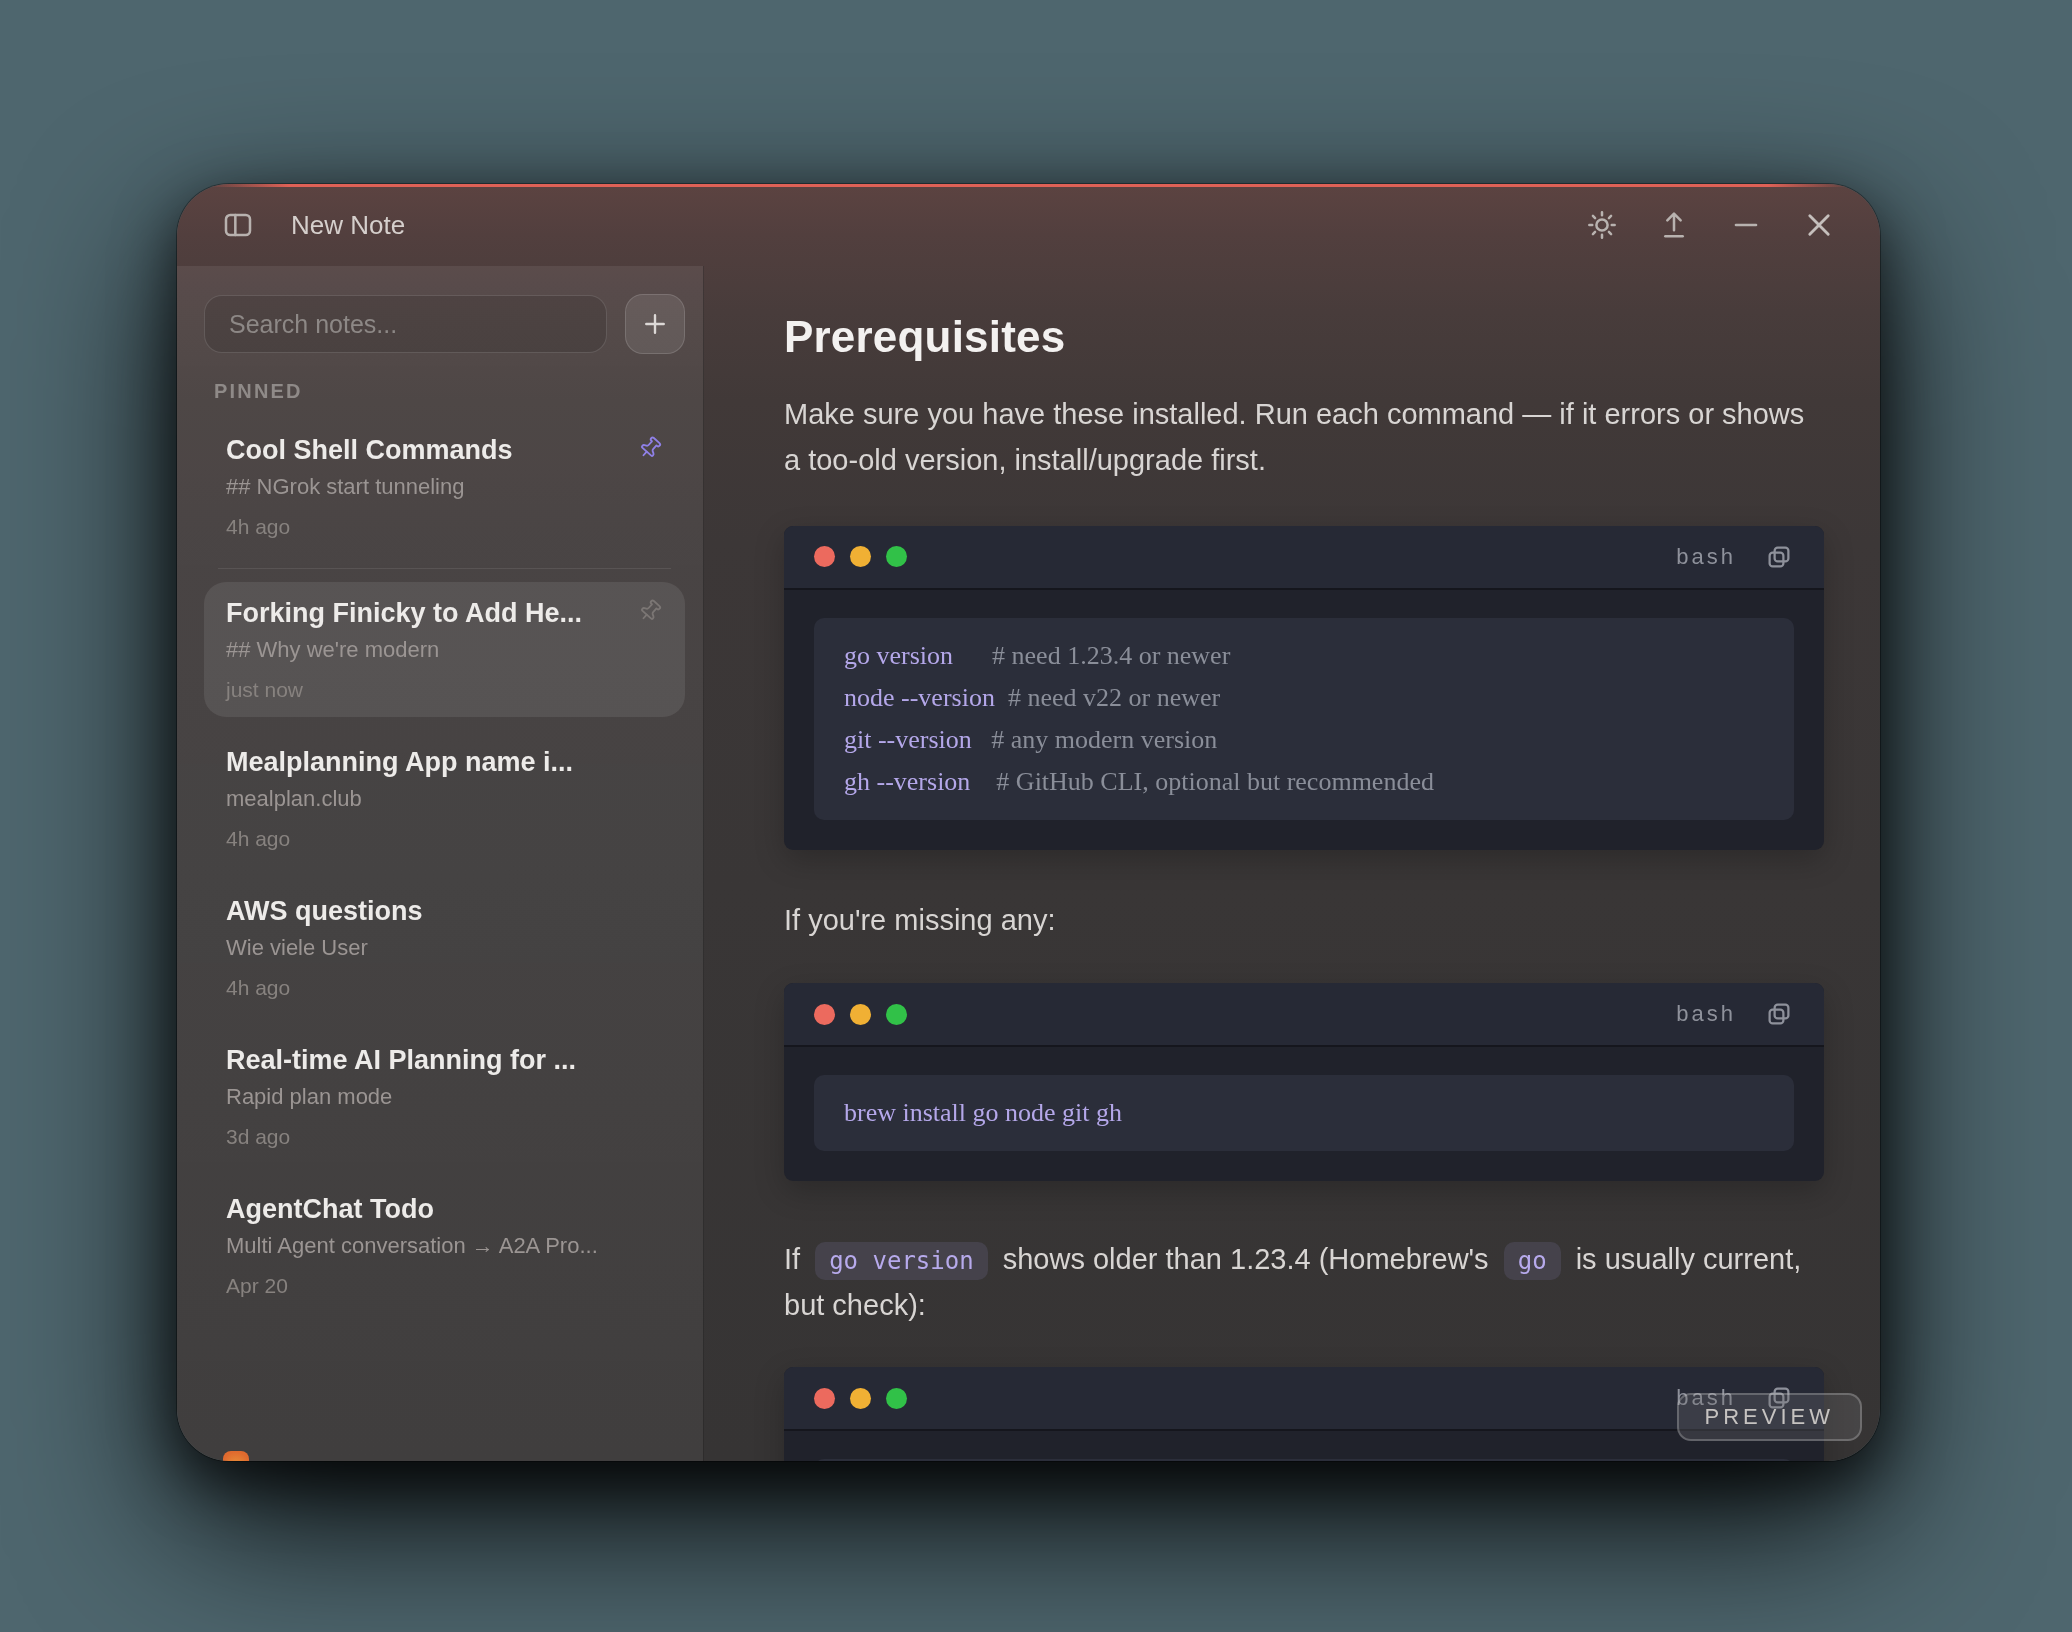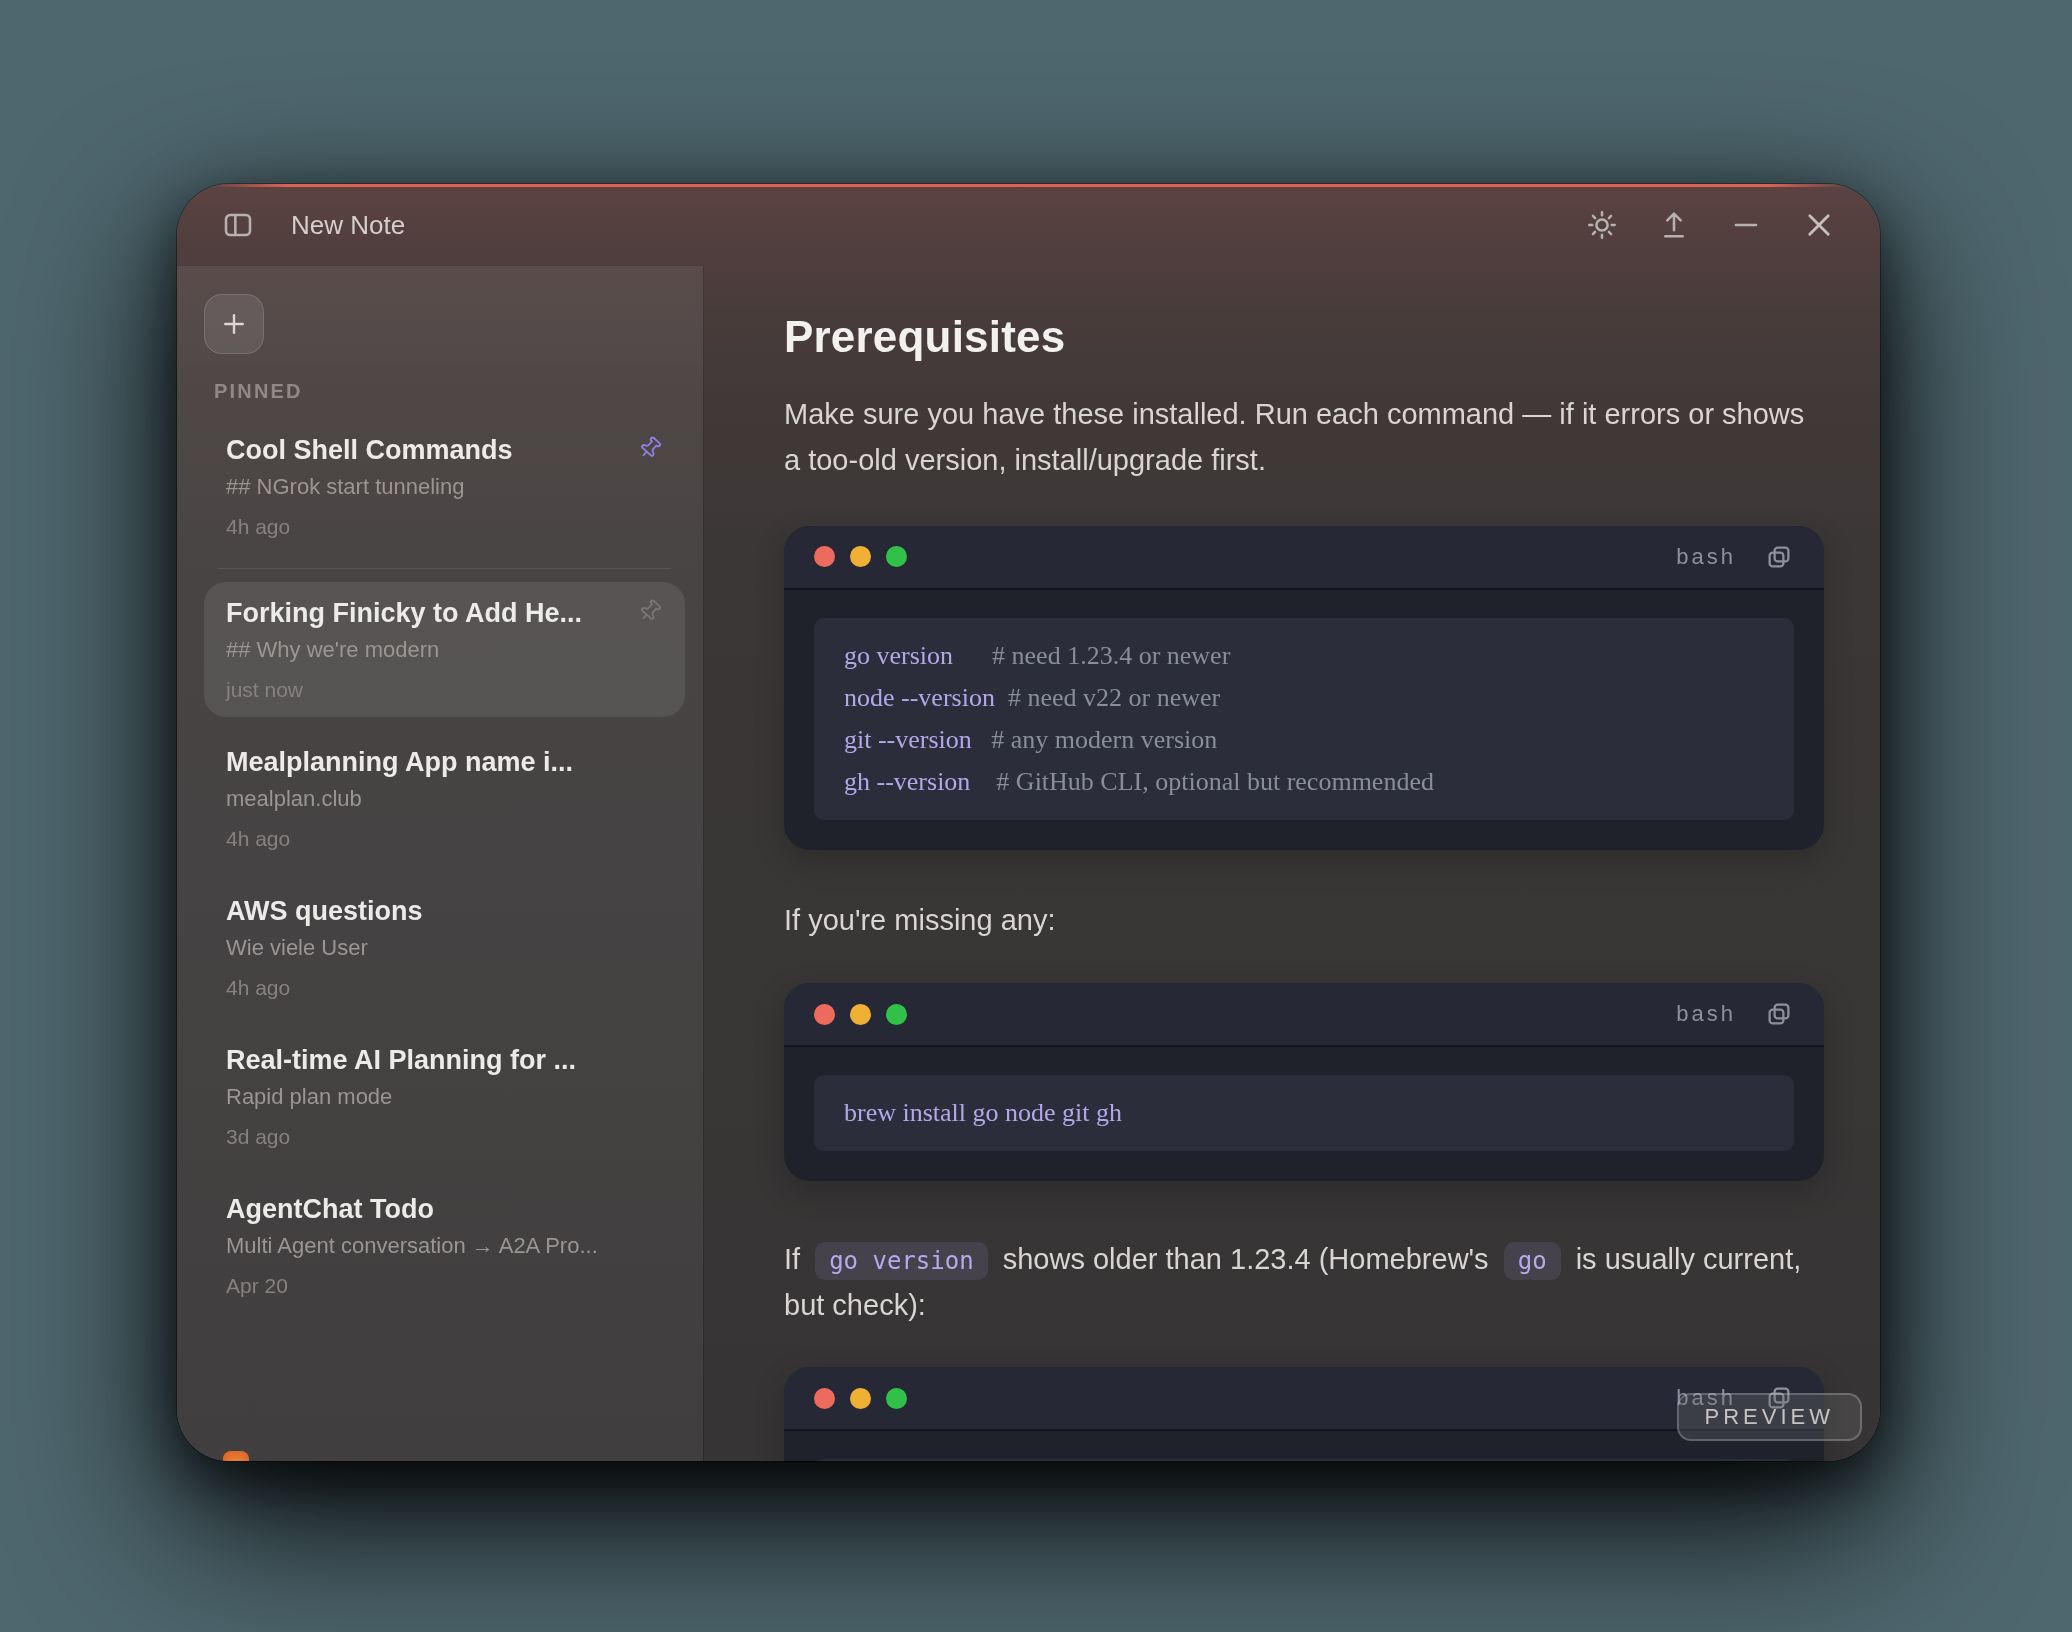--- a/index.html
+++ b/index.html
@@ -59,21 +59,21 @@
     background:radial-gradient(circle at 50% 80%,#e8913a 0%,#e06a2e 70%);border-radius:8px 8px 2px 2px;}
 
   
   .main{flex:1;min-width:0;overflow:hidden;padding:46px 56px 0 80px;position:relative;}
   .note-heading{font-size:44px;font-weight:700;color:#f3f1f0;margin:0 0 30px;letter-spacing:0.2px;}
   .para{font-size:29px;line-height:1.58;color:#d8d5d3;margin:0 0 42px;max-width:1090px;}
   .inline-code{font-family:"DejaVu Sans Mono",monospace;font-size:24px;color:#b7aaec;
     background:#45424b;border-radius:10px;padding:5px 14px;margin:0 7px;white-space:nowrap;}
 
   
-  .code-block{border-radius:26px;background:#20222b;overflow:hidden;margin-bottom:48px;
+  .code-block{border-radius:9px;background:#20222b;overflow:hidden;margin-bottom:48px;
     box-shadow:0 10px 30px rgba(0,0,0,0.22);}
   .code-header{background:#262935;height:62px;display:flex;align-items:center;
     padding:0 30px;border-bottom:2px solid #15161d;}
   .dots{display:flex;gap:15px;}
   .dot{width:21px;height:21px;border-radius:50%;}
   .dot-red{background:#ec6a5e;}
   .dot-yellow{background:#f0b034;}
   .dot-green{background:#31c148;}
   .code-lang{margin-left:auto;font-size:22px;letter-spacing:3px;color:#8e919b;}
   .copy-btn{margin-left:28px;color:#8e919b;cursor:pointer;display:flex;}
@@ -124,20 +124,21 @@
           <path d="M5.5 5.5l13 13M18.5 5.5l-13 13"></path>
         </svg>
       </div>
     </div>
   </div>
 
   <div class="winbody">
 
     <div class="sidebar">
       <div class="search-row">
+        <input class="search-input" type="text" placeholder="Search notes..." style="">
         <div class="new-note-btn">
           <svg width="30" height="30" viewBox="0 0 24 24" fill="none" stroke="currentColor" stroke-width="1.9" stroke-linecap="round">
             <path d="M12 5v14M5 12h14"></path>
           </svg>
         </div>
       </div>
       <div class="section-label">PINNED</div>
       <div class="notes-list">
           <div class="note-item">
             <div class="note-title-row">

